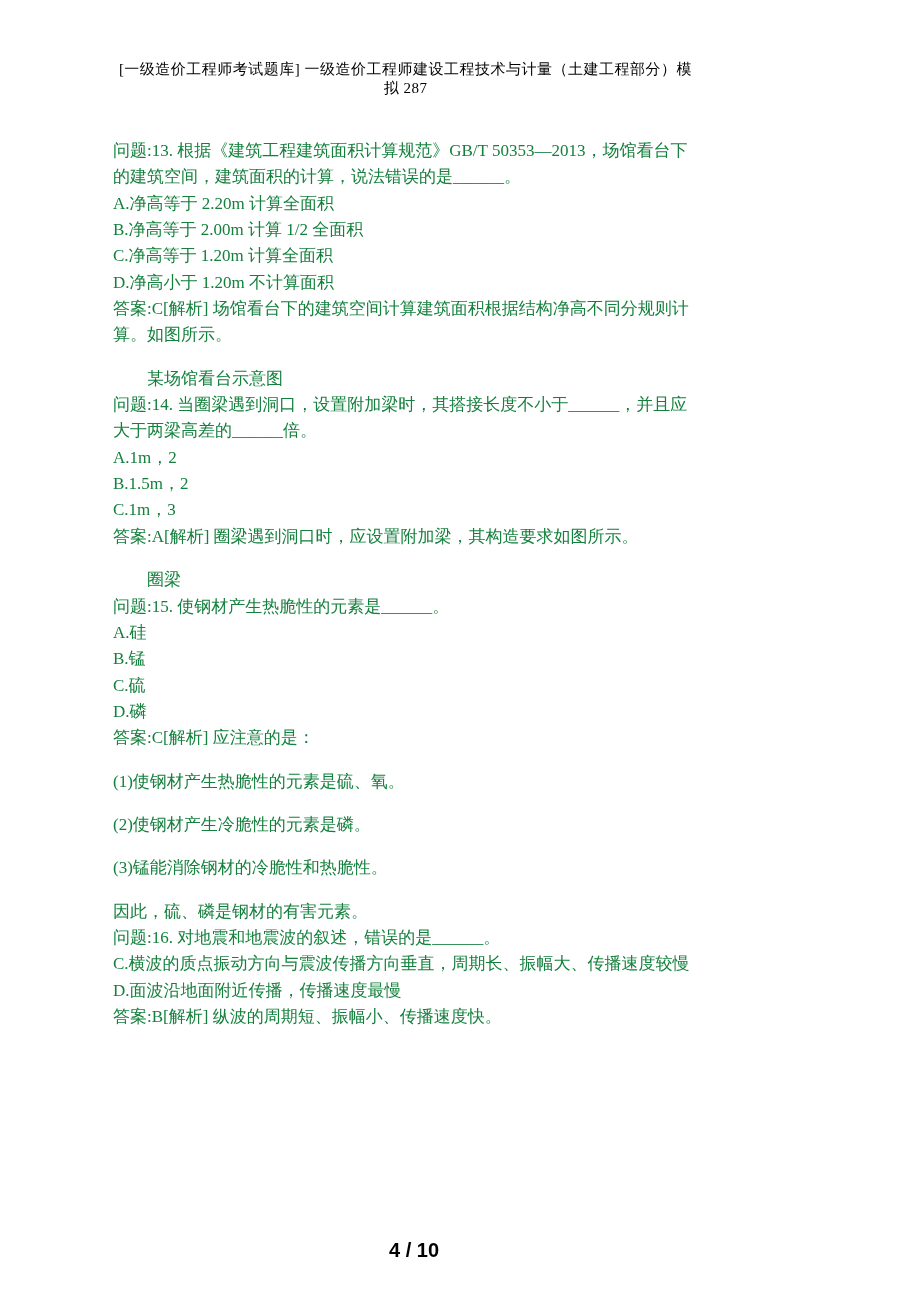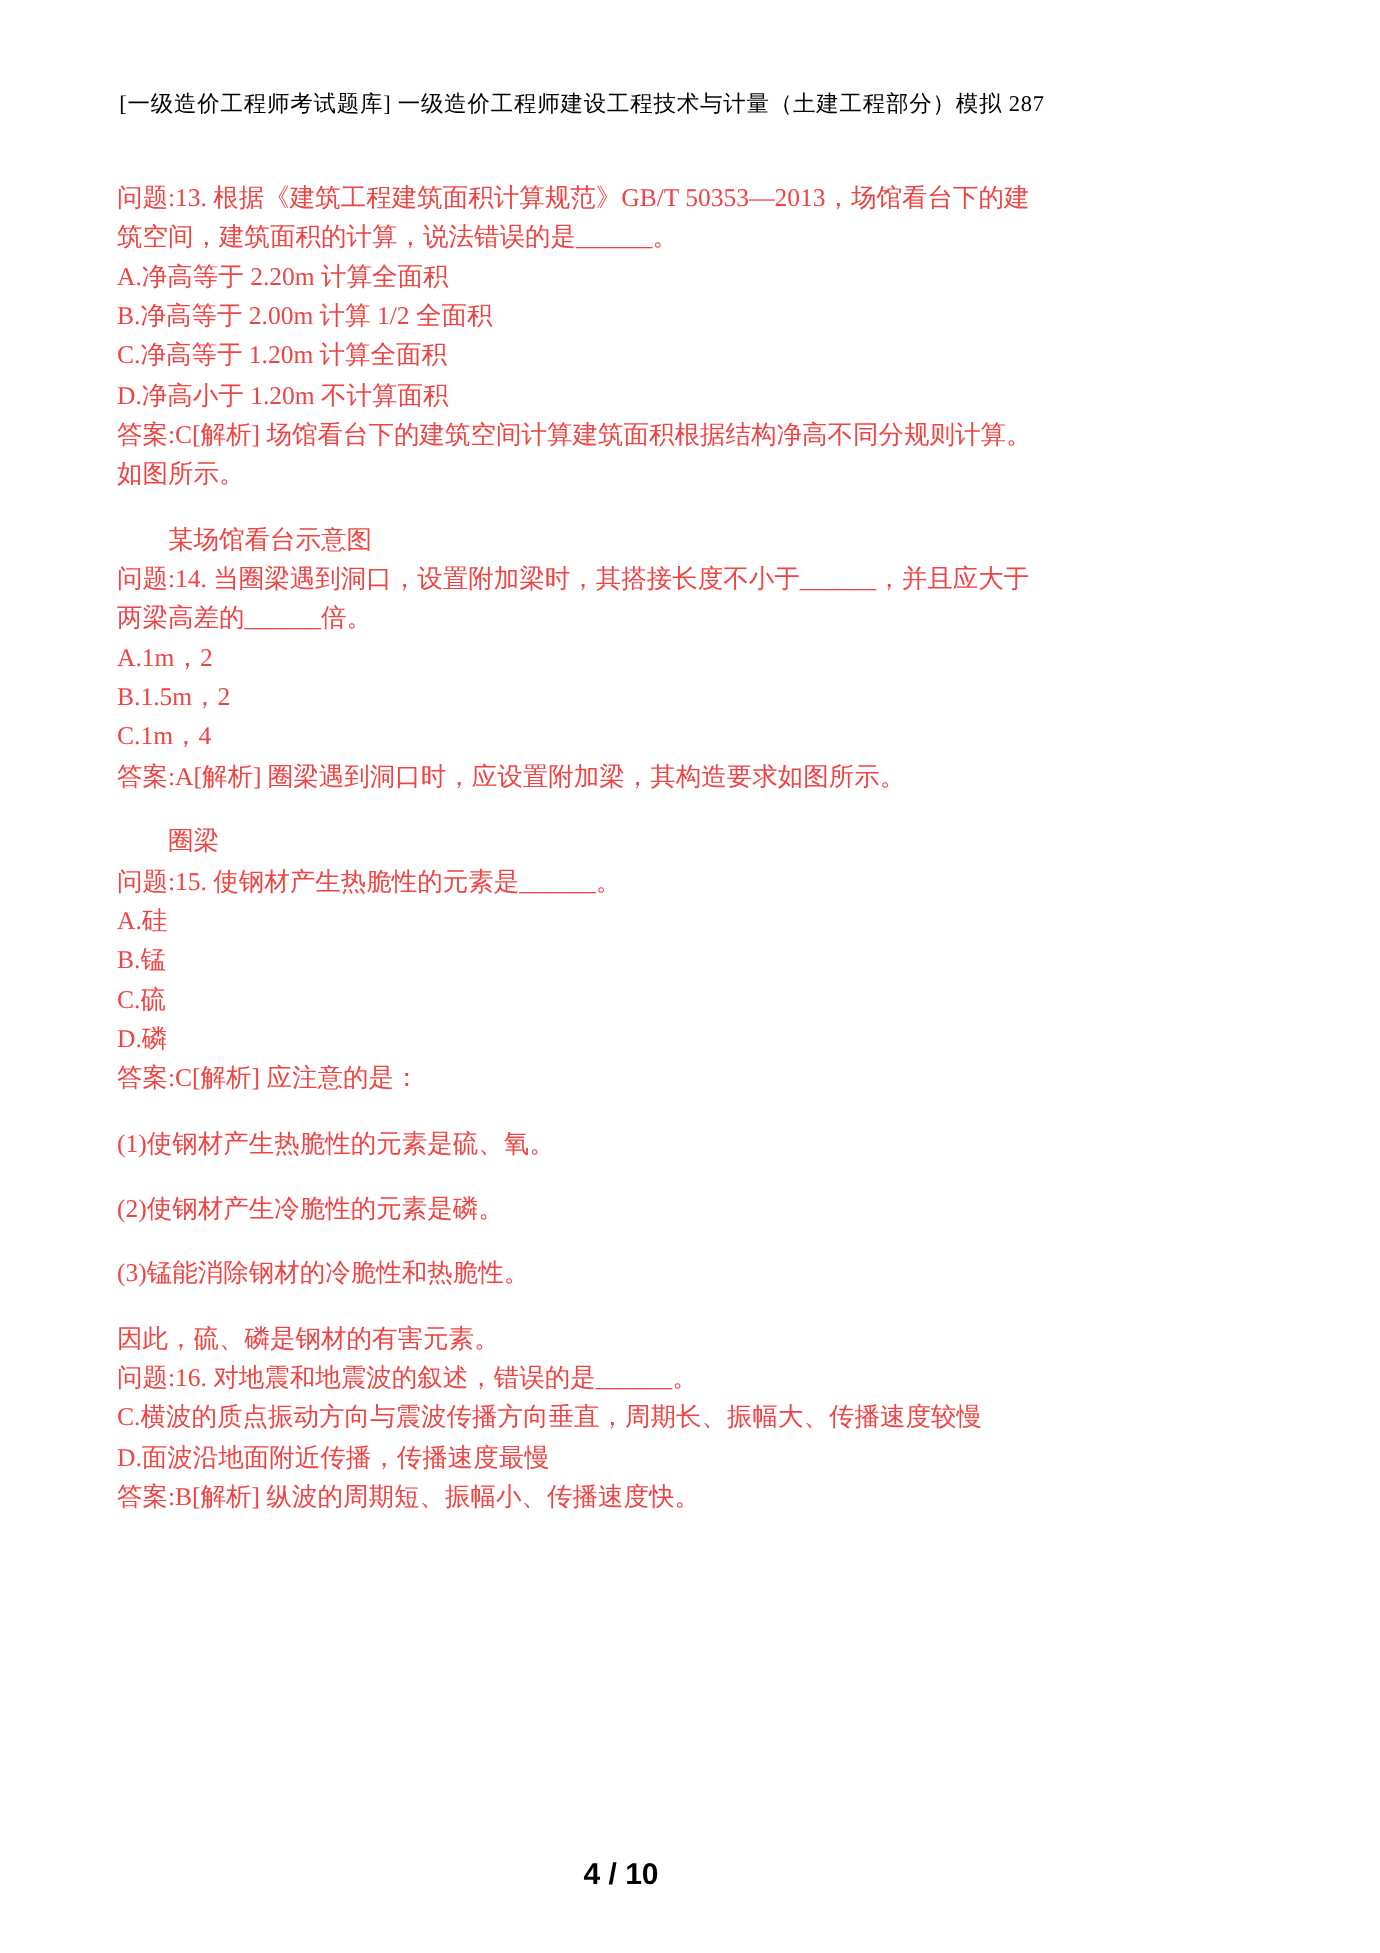--- a/index.html
+++ b/index.html
@@ -6,35 +6,35 @@
     margin: 0;
     padding: 0;
     background: #ffffff;
     font-family: "SimSun", "宋体", serif;
     width: 920px;
     box-sizing: border-box;
   }
   .page {
     width: 828px;
     min-height: 1302px;
-    padding: 60px 130px 40px 78px;
+    padding: 60px 130px 40px 113px;
     box-sizing: border-box;
     position: relative;
   }
   .header {
     font-size: 15px;
     color: #000;
     text-align: center;
     margin-bottom: 40px;
     letter-spacing: 0.5px;
   }
   .content {
     font-size: 17px;
     line-height: 1.55;
-    color: #ef4444;
+    color: #15803d;
   }
   .content p, .content div {
     margin: 0;
   }
   .blank { display: inline-block; }
   .indent { text-indent: 2em; }
   .opt-block { margin-top: 1.0em; }
   .gap { height: 1.0em; }
   .page-num {
     position: absolute;
@@ -68,21 +68,21 @@
     <div>答案:C[解析] 场馆看台下的建筑空间计算建筑面积根据结构净高不同分规则计算。如图所示。</div>
     <div class="gap"></div>
     <div class="indent">某场馆看台示意图</div>
 
     <div>
       <span>问题:14.   当圈梁遇到洞口，设置附加梁时，其搭接长度不小于</span><span class="blank">______</span><span>，并且应大于两梁高差的</span><span class="blank">______</span><span>倍。</span>
     </div>
     <div class="opt-block">
       <div>A.1m，2</div>
       <div>B.1.5m，2</div>
-      <div>C.1m，4</div>
+      <div>C.1m，3</div>
     </div>
     <div>答案:A[解析] 圈梁遇到洞口时，应设置附加梁，其构造要求如图所示。</div>
     <div class="gap"></div>
     <div class="indent">圈梁</div>
 
     <div>
       <span>问题:15.   使钢材产生热脆性的元素是</span><span class="blank">______</span><span>。</span>
     </div>
     <div class="opt-block">
       <div>A.硅</div>

